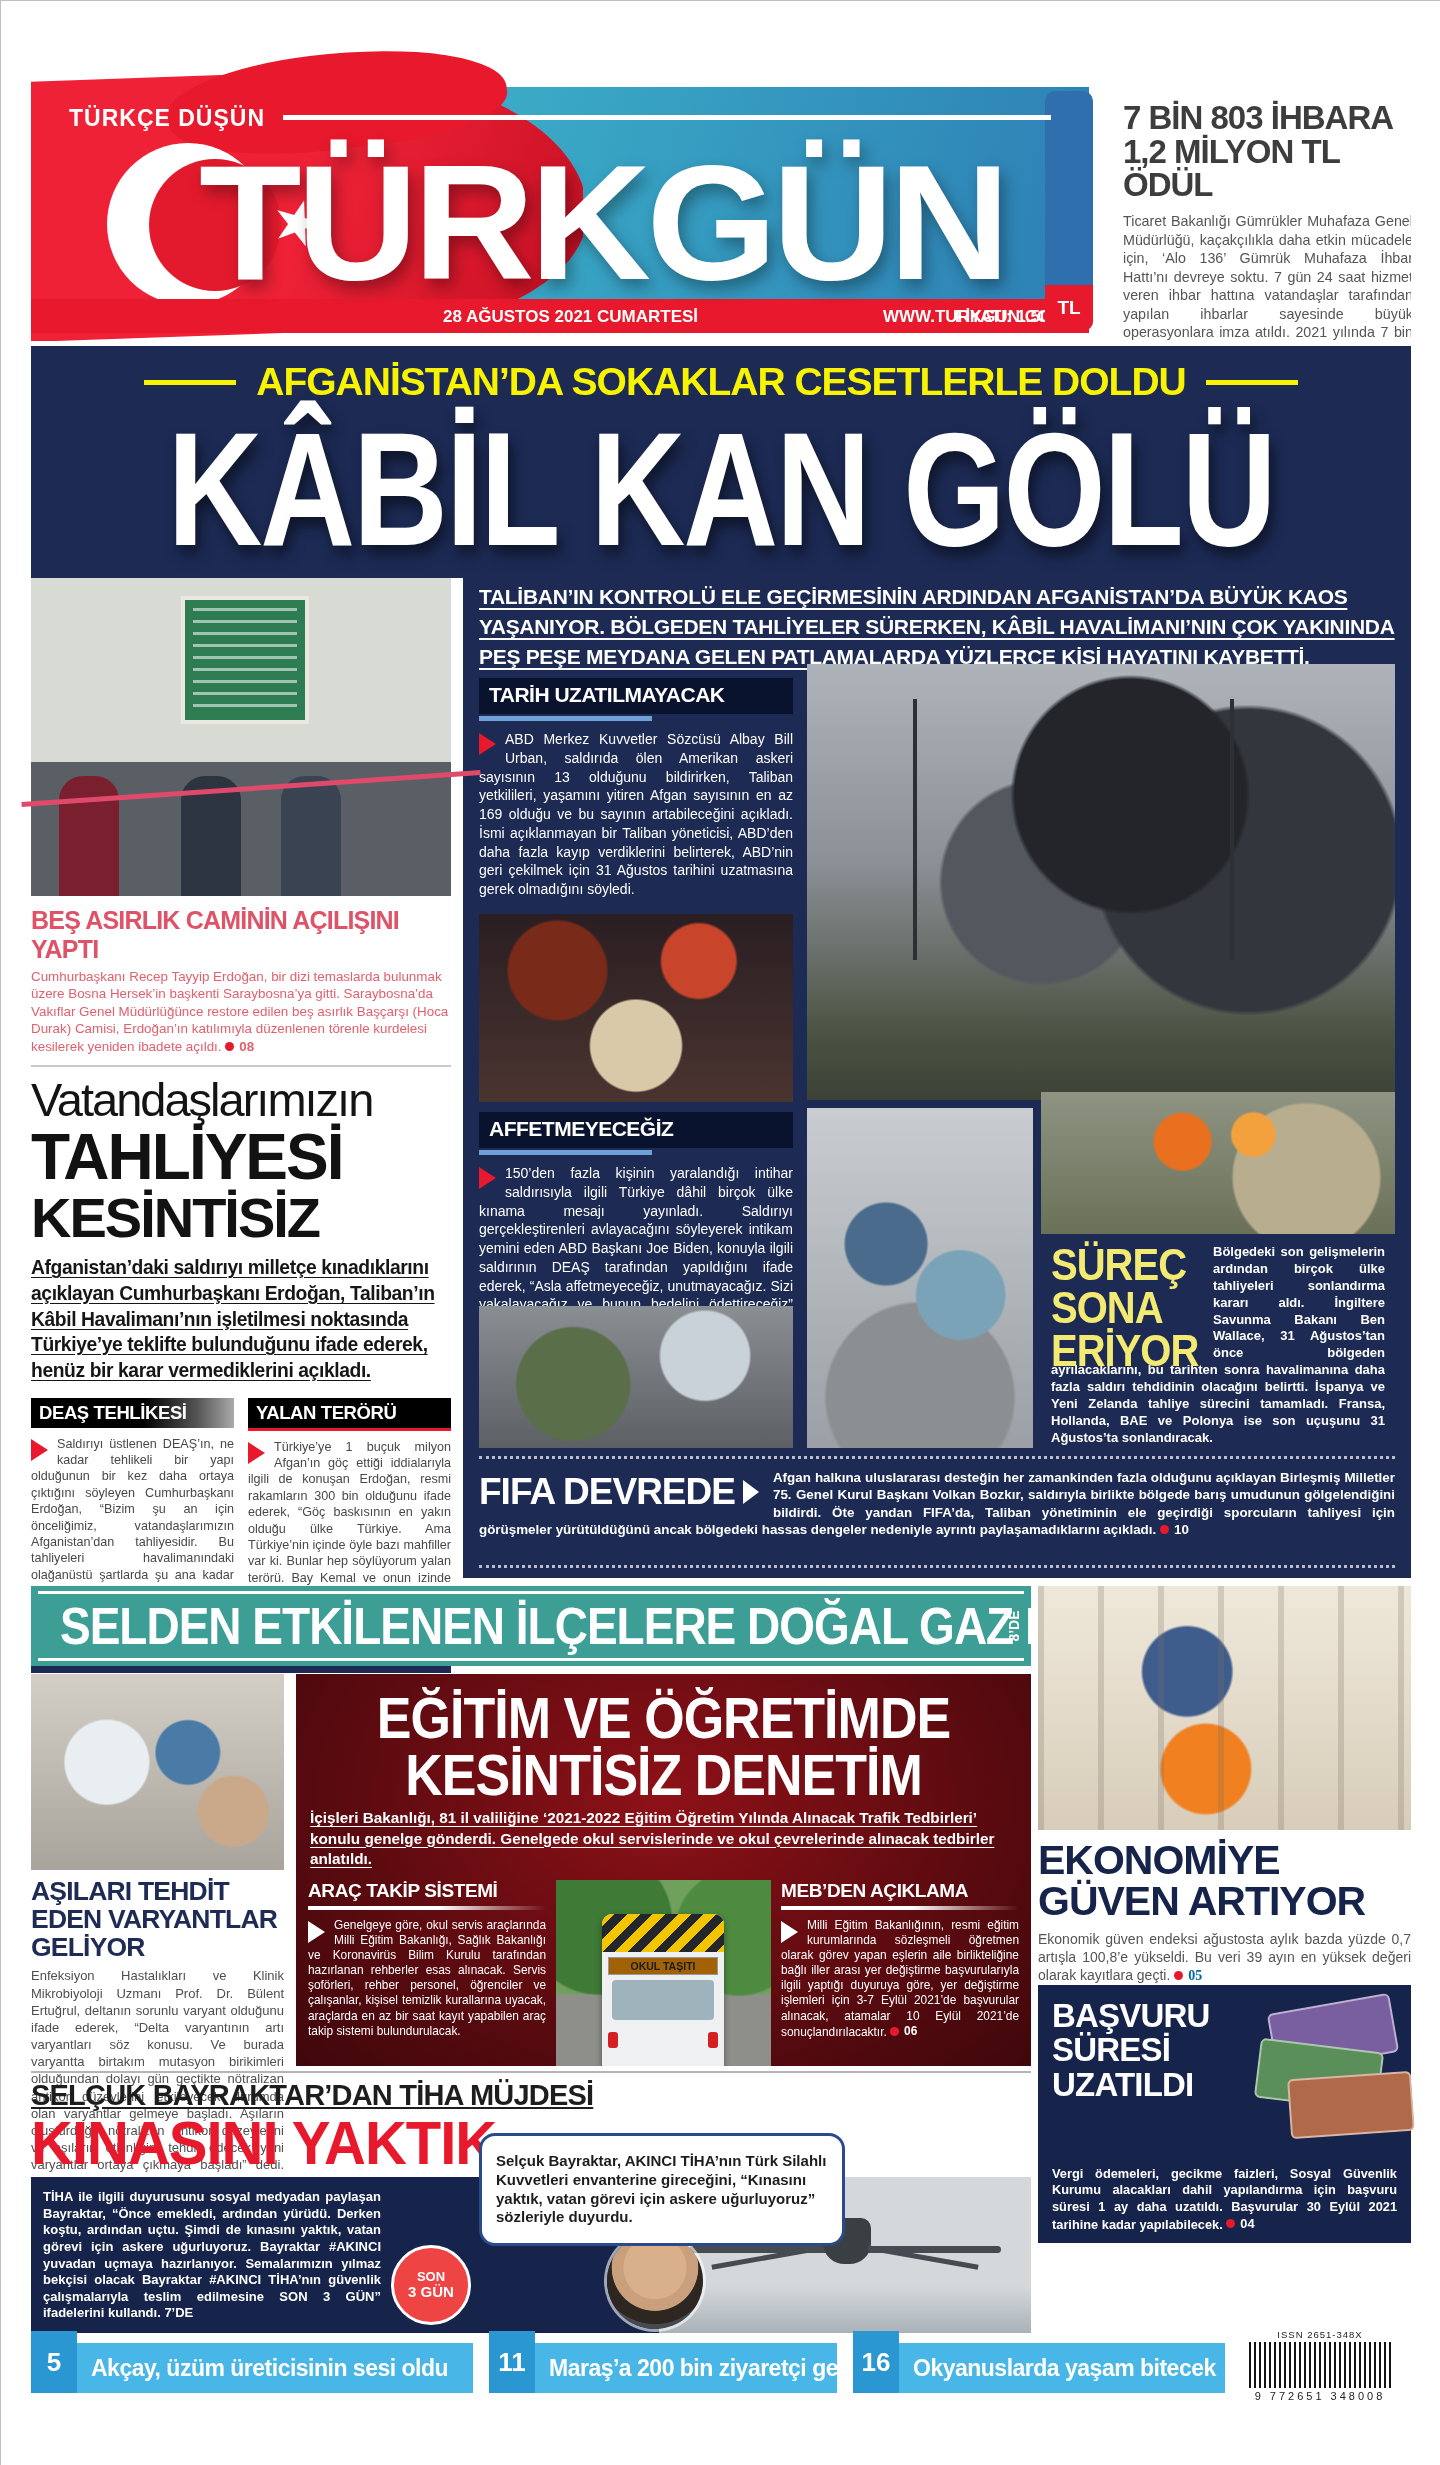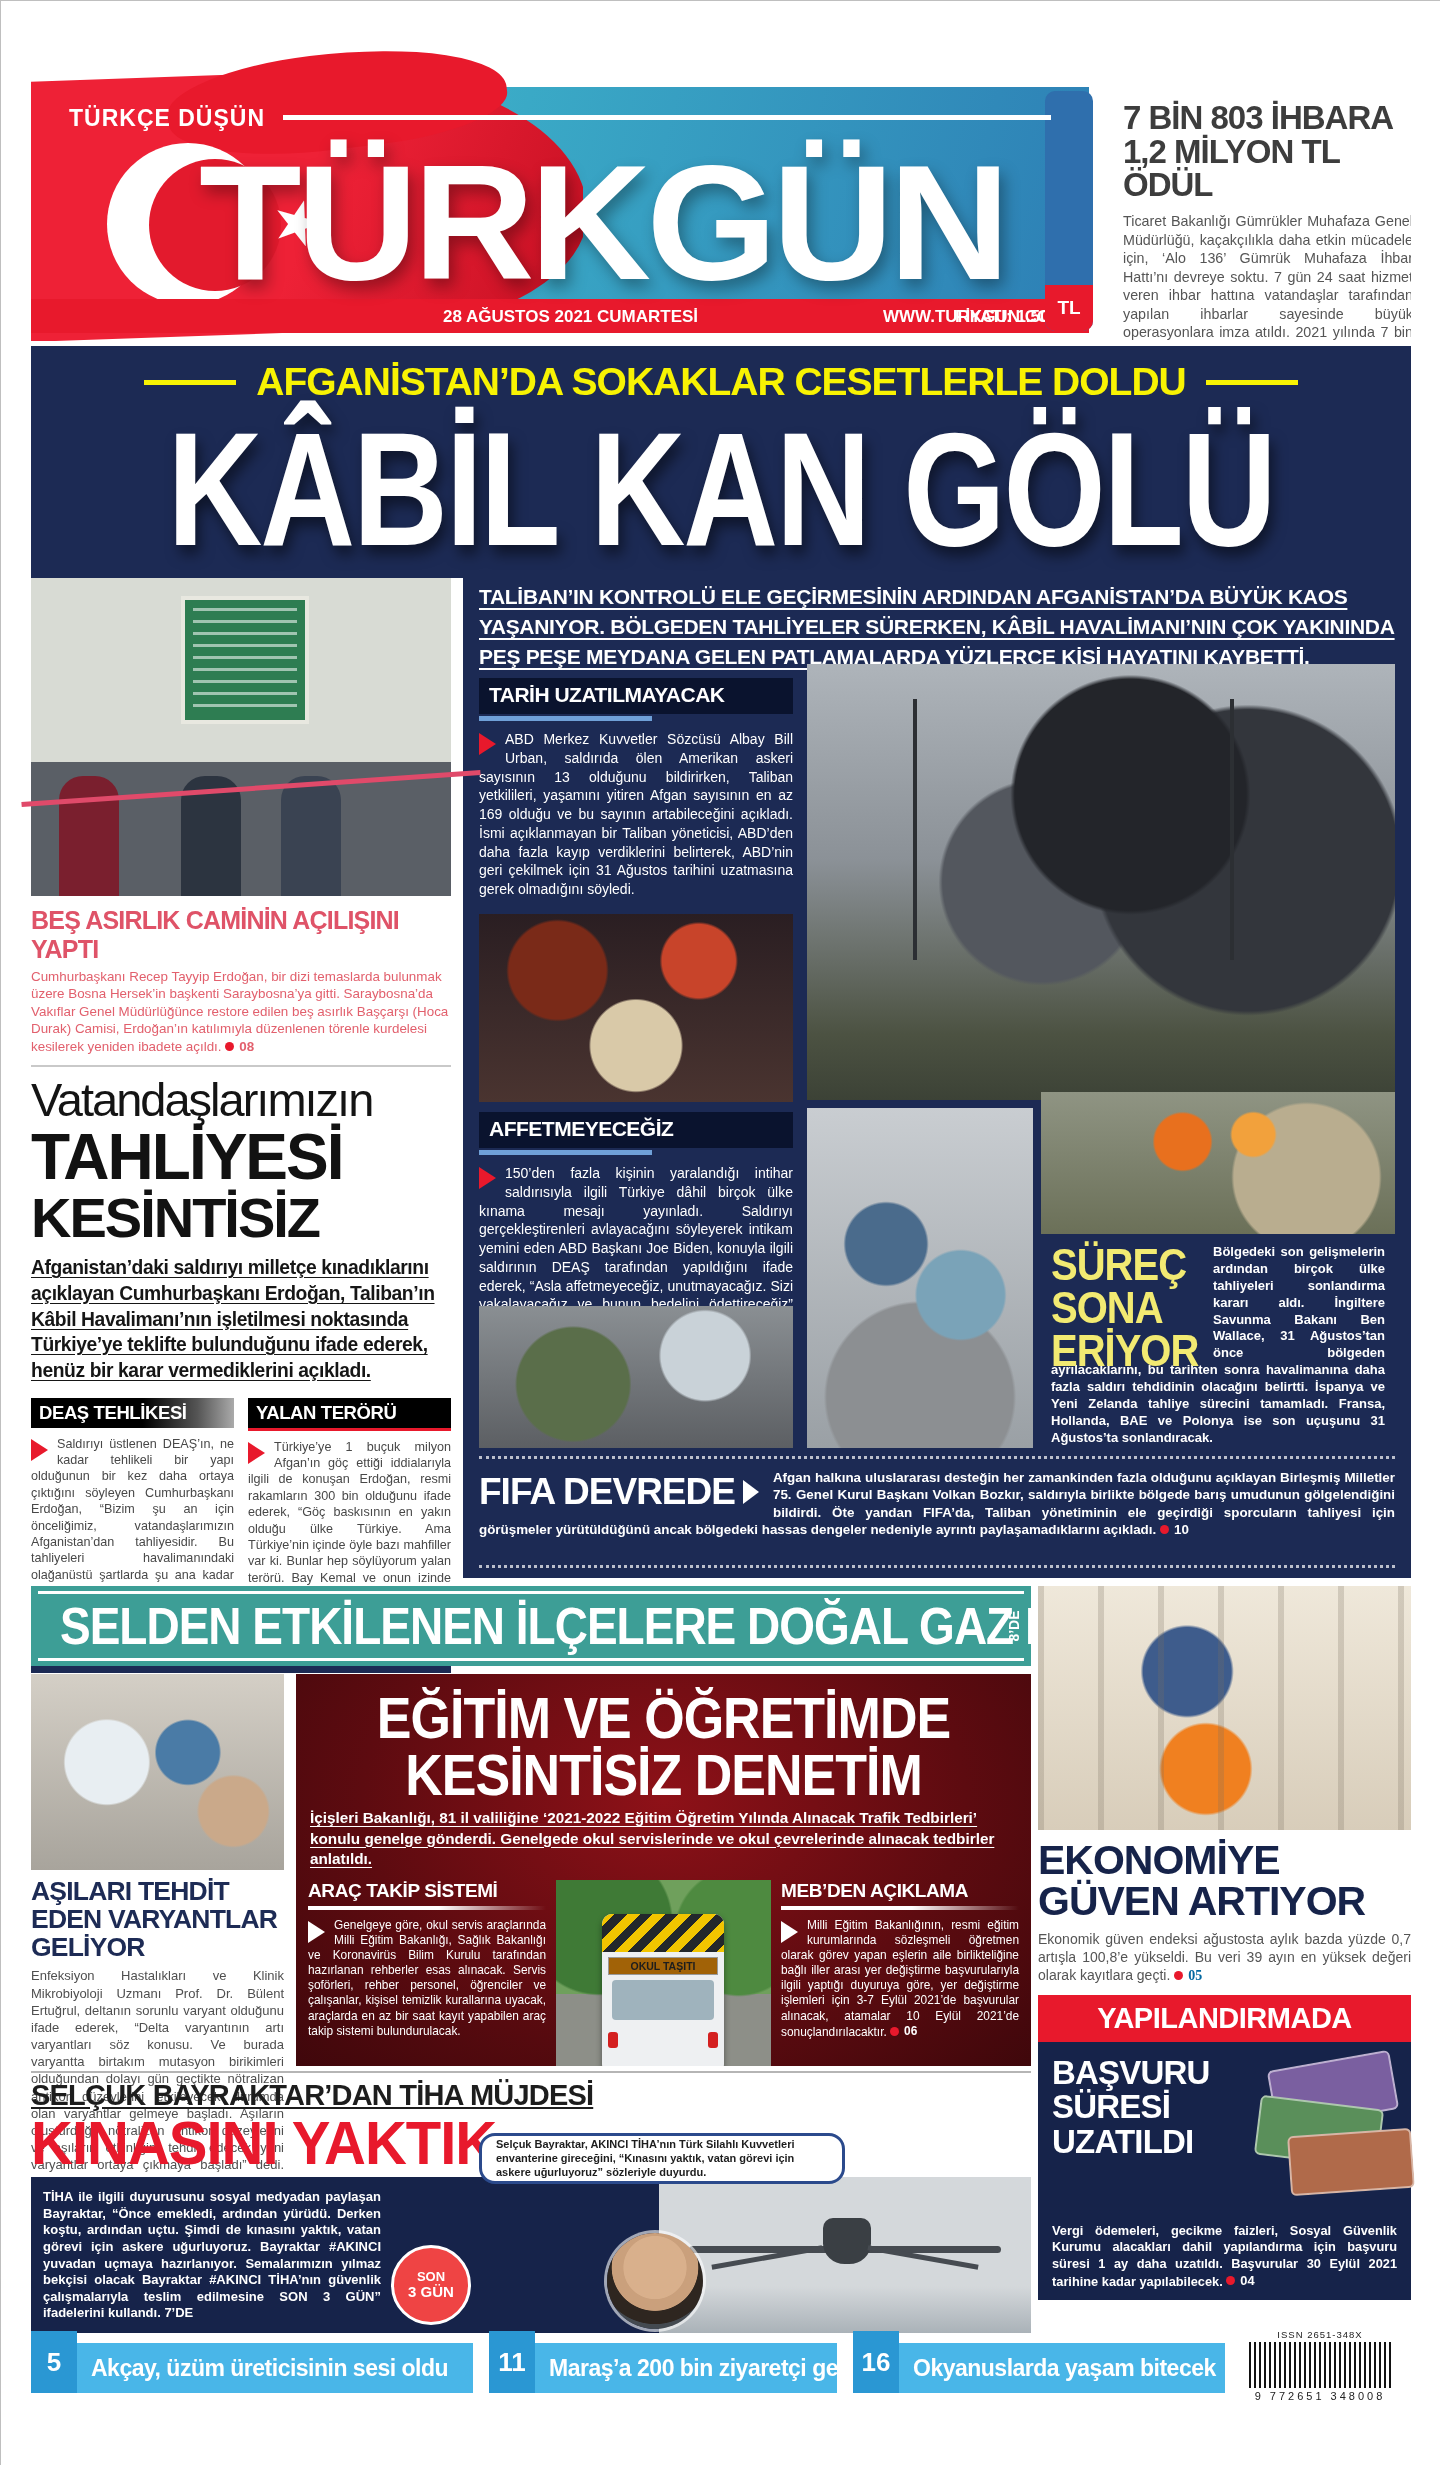--- a/index.html
+++ b/index.html
@@ -124,21 +124,21 @@
   .tiha-p{position:absolute;left:12px;top:12px;width:338px;color:#fff;font-size:13px;font-weight:600;line-height:1.28;text-align:justify;}
   .tiha-pg{color:#fff;font-weight:700;}
   .badge{position:absolute;left:360px;bottom:8px;width:74px;height:74px;border-radius:50%;background:#ef4444;border:3px solid #fff;color:#fff;display:flex;flex-direction:column;align-items:center;justify-content:center;font-weight:700;line-height:1.05;}
   .badge .b1{font-size:13px;} .badge .b2{font-size:15px;}
   .ph-drone{position:absolute;right:0;top:0;width:372px;height:156px;background:linear-gradient(180deg,#d4d8db 0 70%,#aab2b8 100%);}
   .drone-wing{position:absolute;left:8%;top:44%;width:84%;height:7px;background:#464b51;border-radius:4px;}
   .drone-body{position:absolute;left:44%;top:26%;width:13%;height:46px;background:#3a3f44;border-radius:10px 10px 45% 45%;}
   .drone-t1{position:absolute;left:56%;top:50%;width:30%;height:5px;background:#464b51;transform:rotate(10deg);}
   .drone-t2{position:absolute;left:14%;top:50%;width:30%;height:5px;background:#464b51;transform:rotate(-10deg);}
   .portrait{position:absolute;left:576px;top:56px;width:96px;height:96px;border-radius:50%;background:radial-gradient(circle at 50% 36%,#d9b08c 0 40%,#caa07c 41% 55%,#2e2620 56% 72%,#444a50 73% 100%);z-index:1;box-shadow:0 0 0 3px rgba(255,255,255,.6);}
-  .bubble{position:absolute;left:448px;top:-44px;width:332px;background:#fff;border:3px solid #2b4a8c;border-radius:16px;padding:2px 14px;color:#1d1d1d;font-size:11px;font-weight:700;line-height:1.25;z-index:2;}
+  .bubble{position:absolute;left:448px;top:-44px;width:332px;background:#fff;border:3px solid #2b4a8c;border-radius:16px;padding:16px 14px;color:#1d1d1d;font-size:15px;font-weight:700;line-height:1.25;z-index:2;}
 
   
   .rail{left:1037px;top:1585px;width:373px;}
   .ph-shop{position:relative;width:373px;height:244px;background:repeating-linear-gradient(90deg,rgba(120,110,95,.25) 0 6px,transparent 6px 60px),radial-gradient(circle at 40% 35%,#3e5c8c 0 16%,transparent 17%),radial-gradient(circle at 45% 75%,#f08020 0 16%,transparent 17%),linear-gradient(180deg,#efe8da,#d8cdba);}
   .econ-h{margin-top:10px;color:#16234a;font-size:41px;font-weight:700;letter-spacing:-1px;line-height:1.0;}
   .econ-p{margin-top:8px;color:#555;font-size:14px;line-height:1.3;text-align:justify;}
   .econ-p .pg{color:#0369a1;font-family:Liberation Serif, serif;}
   .yap-band{margin-top:10px;background:#e8192c;color:#fff;text-align:center;font-size:29px;font-weight:700;letter-spacing:-0.5px;padding:7px 0;}
   .yap-box{position:relative;background:#16234a;height:230px;padding:14px;}
   .yap-h{width:200px;color:#fff;font-size:33px;font-weight:700;letter-spacing:-0.8px;line-height:1.04;}
@@ -345,21 +345,20 @@
     </div>
   </div>
 
   <div class="abs rail">
     <div class="ph-shop"></div>
     <div class="econ-h cond">EKONOMİYE GÜVEN ARTIYOR</div>
     <div class="econ-p"><span>Ekonomik güven endeksi ağustosta aylık bazda yüzde 0,7 artışla 100,8’e yükseldi. Bu veri 39 ayın en yüksek değeri olarak kayıtlara geçti.</span> <span class="pg">
           <span class="dot"></span>
           <span>05</span>
         </span></div>
-    <div class="yap-band cond">YAPILANDIRMADA</div>
     <div class="yap-box">
       <div class="yap-h cond">BAŞVURU SÜRESİ UZATILDI</div>
       <div class="money">
         <div class="note n1"></div>
         <div class="note n2"></div>
         <div class="note n3"></div>
       </div>
       <div class="yap-p"><span>Vergi ödemeleri, gecikme faizleri, Sosyal Güvenlik Kurumu alacakları dahil yapılandırma için başvuru süresi 1 ay daha uzatıldı. Başvurular 30 Eylül 2021 tarihine kadar yapılabilecek.</span> <span class="pg light">
             <span class="dot"></span>
             <span>04</span>

